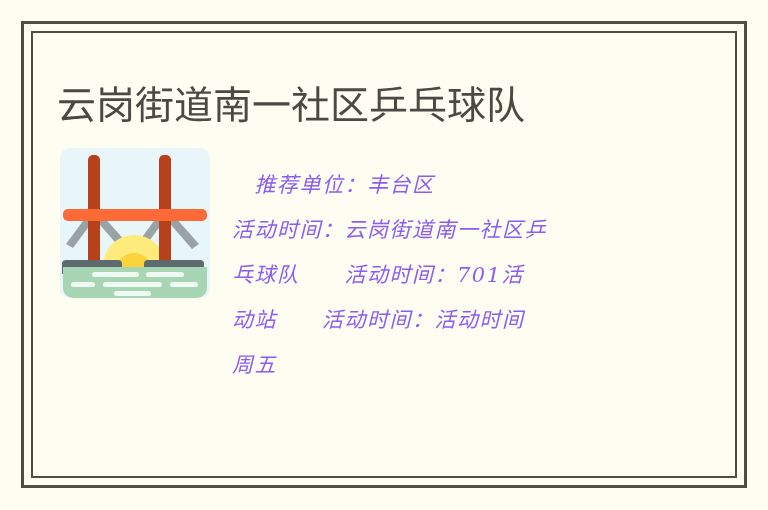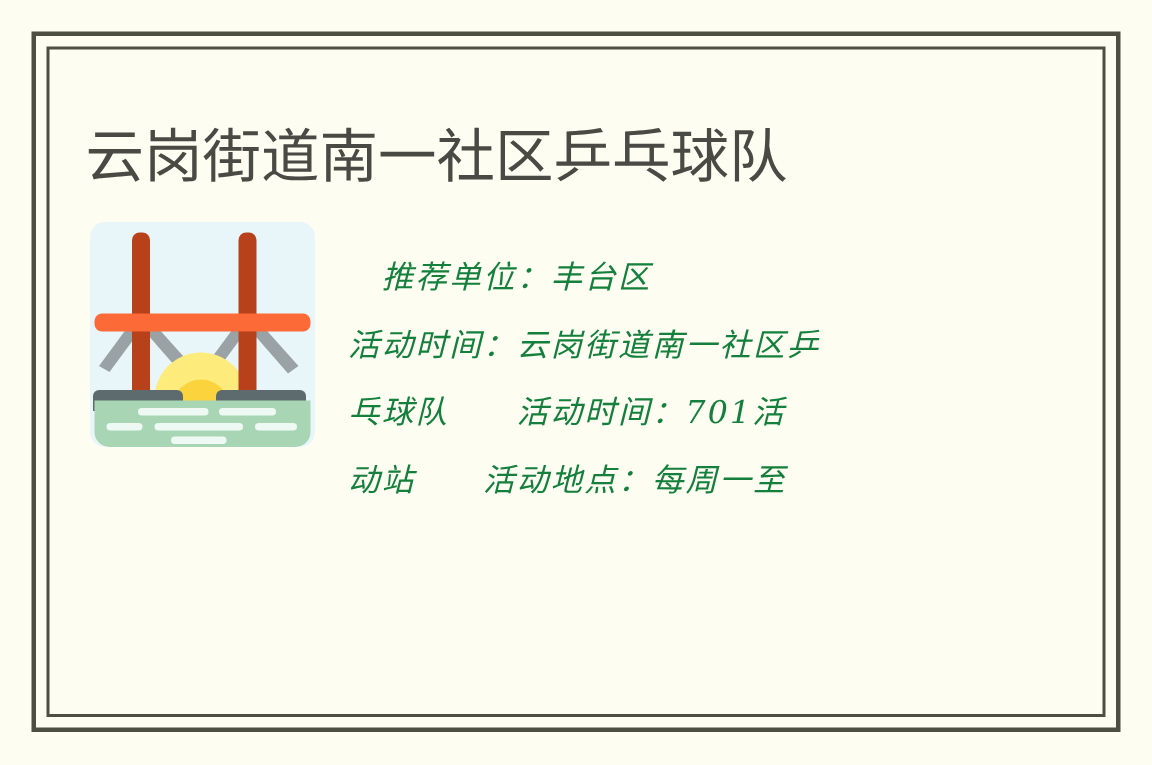--- a/index.html
+++ b/index.html
@@ -70,21 +70,21 @@
   
   .body-text {
     position: absolute;
     left: 232px;
     top: 163px;
     width: 420px;
   }
   .body-line {
     font-size: 21px;
     line-height: 45px;
-    color: #15803d;
+    color: #8b5cf6;
     letter-spacing: 1.5px;
     font-family: "DejaVu Serif", "Liberation Serif", serif;
     font-style: italic;
     white-space: pre;
   }
 </style>
 </head>
 <body>
 
 <div class="page">
@@ -125,16 +125,17 @@
       <rect x="43" y="134" width="59" height="5" rx="2.5" fill="#eef9f3"></rect>
       <rect x="110" y="134" width="28" height="5" rx="2.5" fill="#eef9f3"></rect>
       <rect x="54" y="143" width="37" height="5" rx="2.5" fill="#eef9f3"></rect>
     </svg>
   </div>
 
   <div class="body-text">
     <div class="body-line">　推荐单位：丰台区</div>
     <div class="body-line">活动时间：云岗街道南一社区乒</div>
     <div class="body-line">乓球队　　活动时间：701活</div>
-    <div class="body-line">动站　　活动地点：每周一至</div>
+    <div class="body-line">动站　　活动时间：活动时间</div>
+    <div class="body-line">周五</div>
   </div>
 
 </div>
 
 </body></html>

